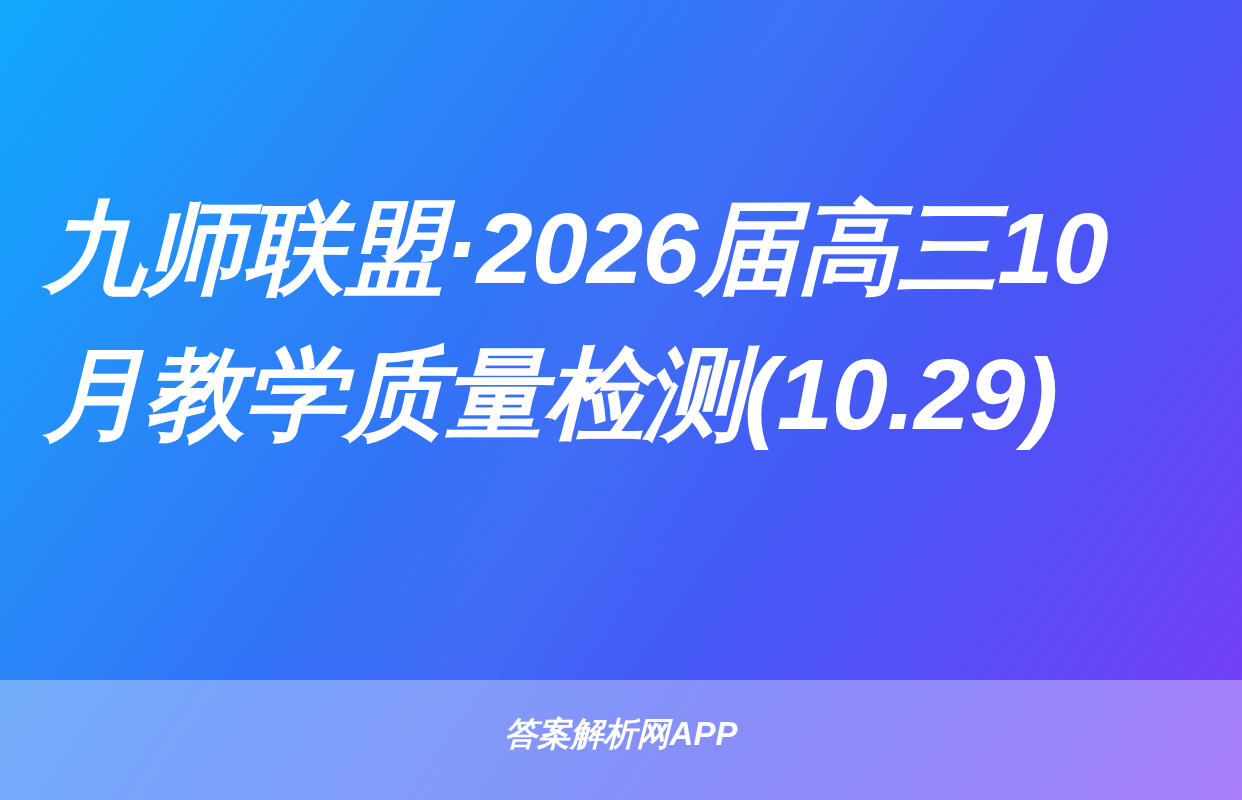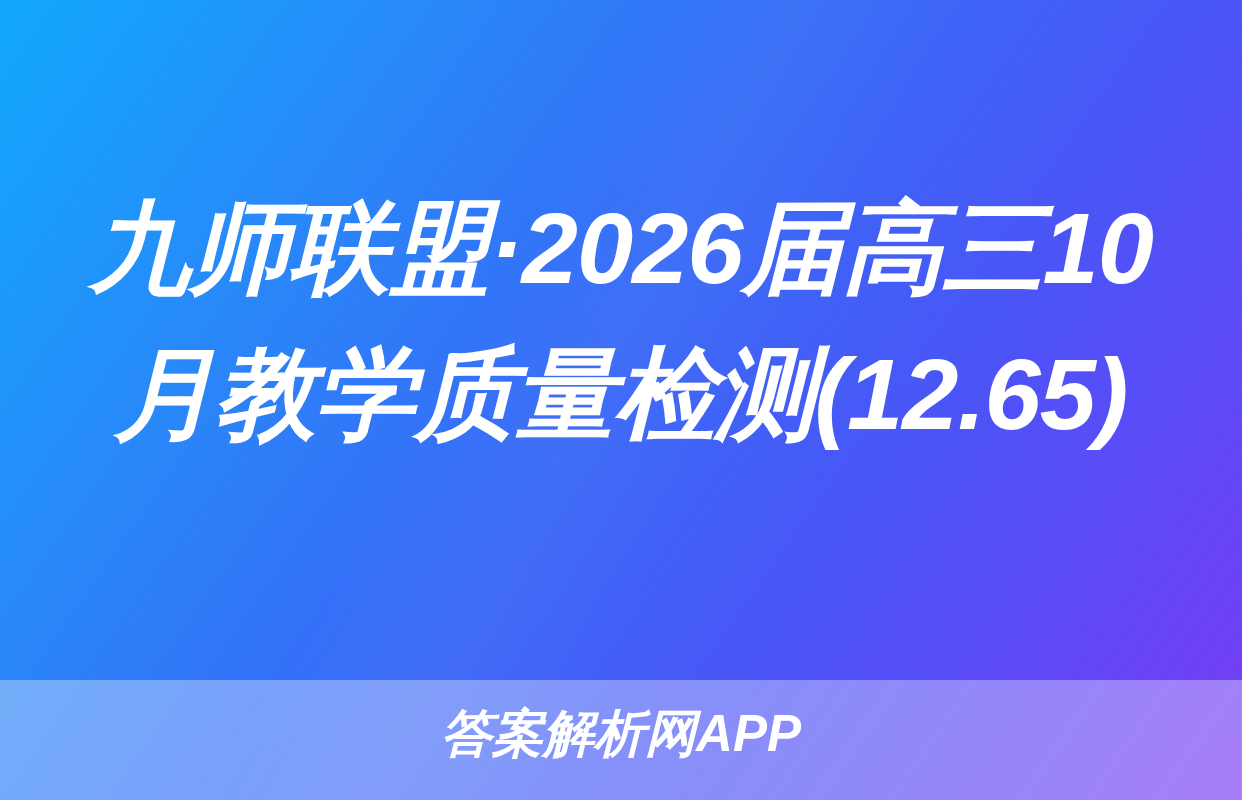--- a/index.html
+++ b/index.html
@@ -50,21 +50,20 @@
     background: rgba(255, 255, 255, 0.34);
     pointer-events: none;
   }
 
   .headline {
     position: absolute;
     left: 0;
     right: 0;
     top: 175px;
     padding: 0 44px;
-    text-align: center;
     color: #ffffff;
     font-size: 101px;
     line-height: 146px;
     font-weight: 700;
     font-style: italic;
     letter-spacing: -1px;
     white-space: normal;
     word-break: break-all;
     text-rendering: optimizeLegibility;
   }
@@ -72,36 +71,36 @@
     display: block;
   }
 
   .watermark {
     position: absolute;
     left: 0;
     right: 0;
     top: 709px;
     text-align: center;
     color: #ffffff;
-    font-size: 51px;
+    font-size: 33px;
     line-height: 50px;
     font-weight: 700;
     font-style: italic;
     letter-spacing: 0px;
   }
 </style>
 </head>
 <body>
 
 <div class="poster">
 
   <div class="sheen"></div>
 
   <div class="bottom-band"></div>
 
   <div class="headline">
     <span class="hl-line">九师联盟·2026届高三10</span>
-    <span class="hl-line">月教学质量检测(12.65)</span>
+    <span class="hl-line">月教学质量检测(10.29)</span>
   </div>
 
   <div class="watermark">答案解析网APP</div>
 
 </div>
 
 </body></html>

